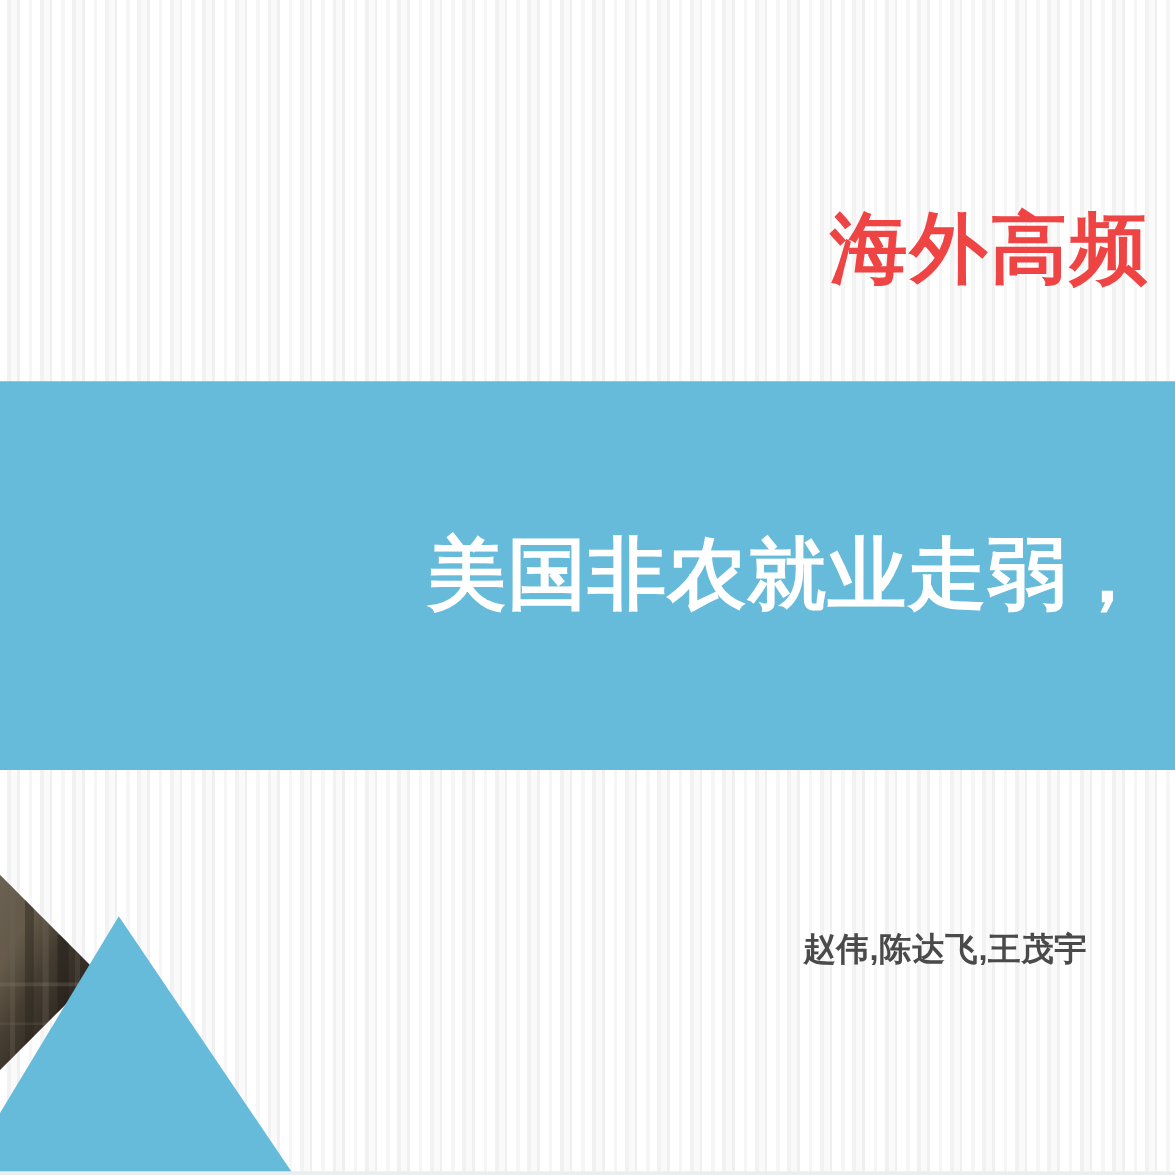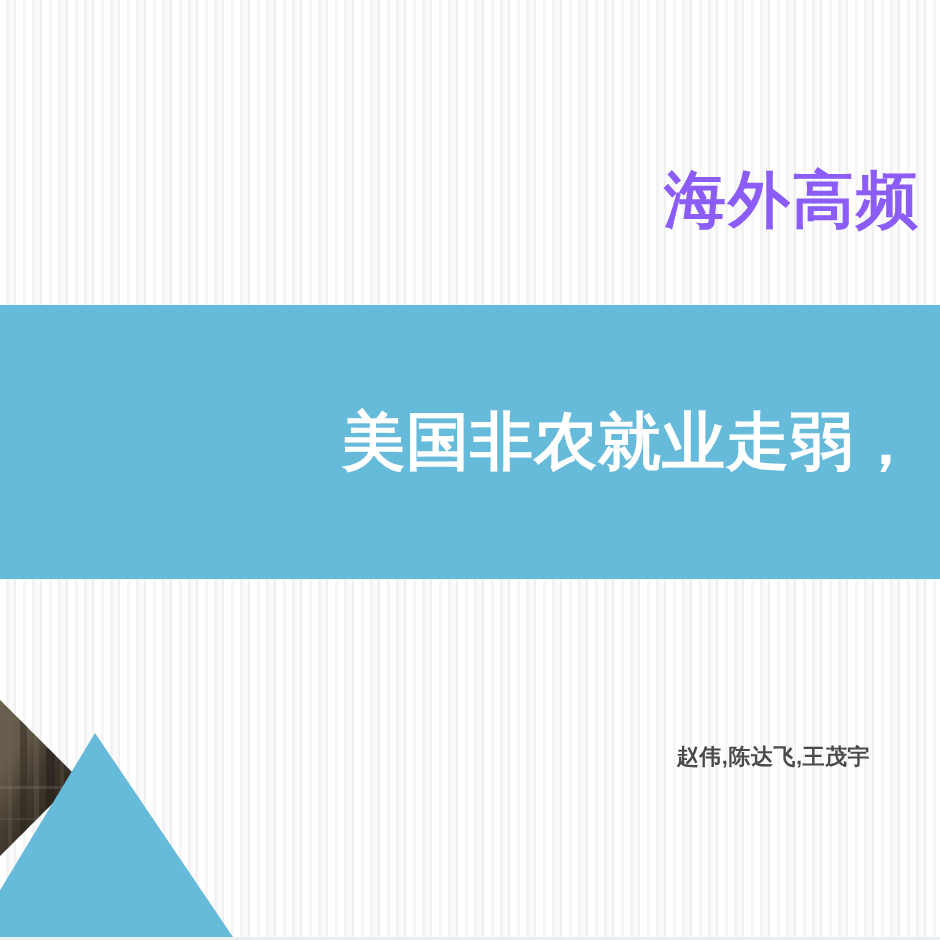--- a/index.html
+++ b/index.html
@@ -60,31 +60,31 @@
     position: absolute;
     left: 0;
     right: 20px;
     top: 166px;
     text-align: right;
     z-index: 3;
     font-size: 62px;
     line-height: 1.1;
     font-weight: bold;
     letter-spacing: 2px;
-    color: #8b5cf6;
+    color: #ef4444;
     white-space: nowrap;
   }
 
   
   .title-band {
     position: absolute;
     left: 0;
     right: 0;
     top: 305px;
-    height: 274px;
+    height: 311px;
     background: #66bada;
     z-index: 2;
   }
 
   .title-band-inner {
     position: absolute;
     left: 40px;
     right: 22px;
     top: 50%;
     transform: translateY(-50%);
@@ -102,21 +102,21 @@
 
   
   .authors {
     position: absolute;
     left: 0;
     right: 70px;
     top: 742px;
     text-align: right;
     z-index: 3;
     color: #4a4a4a;
-    font-size: 22px;
+    font-size: 26px;
     font-weight: bold;
     letter-spacing: 0.5px;
     white-space: nowrap;
   }
 
   
   .deco-layer {
     position: absolute;
     left: 0;
     bottom: 0;

